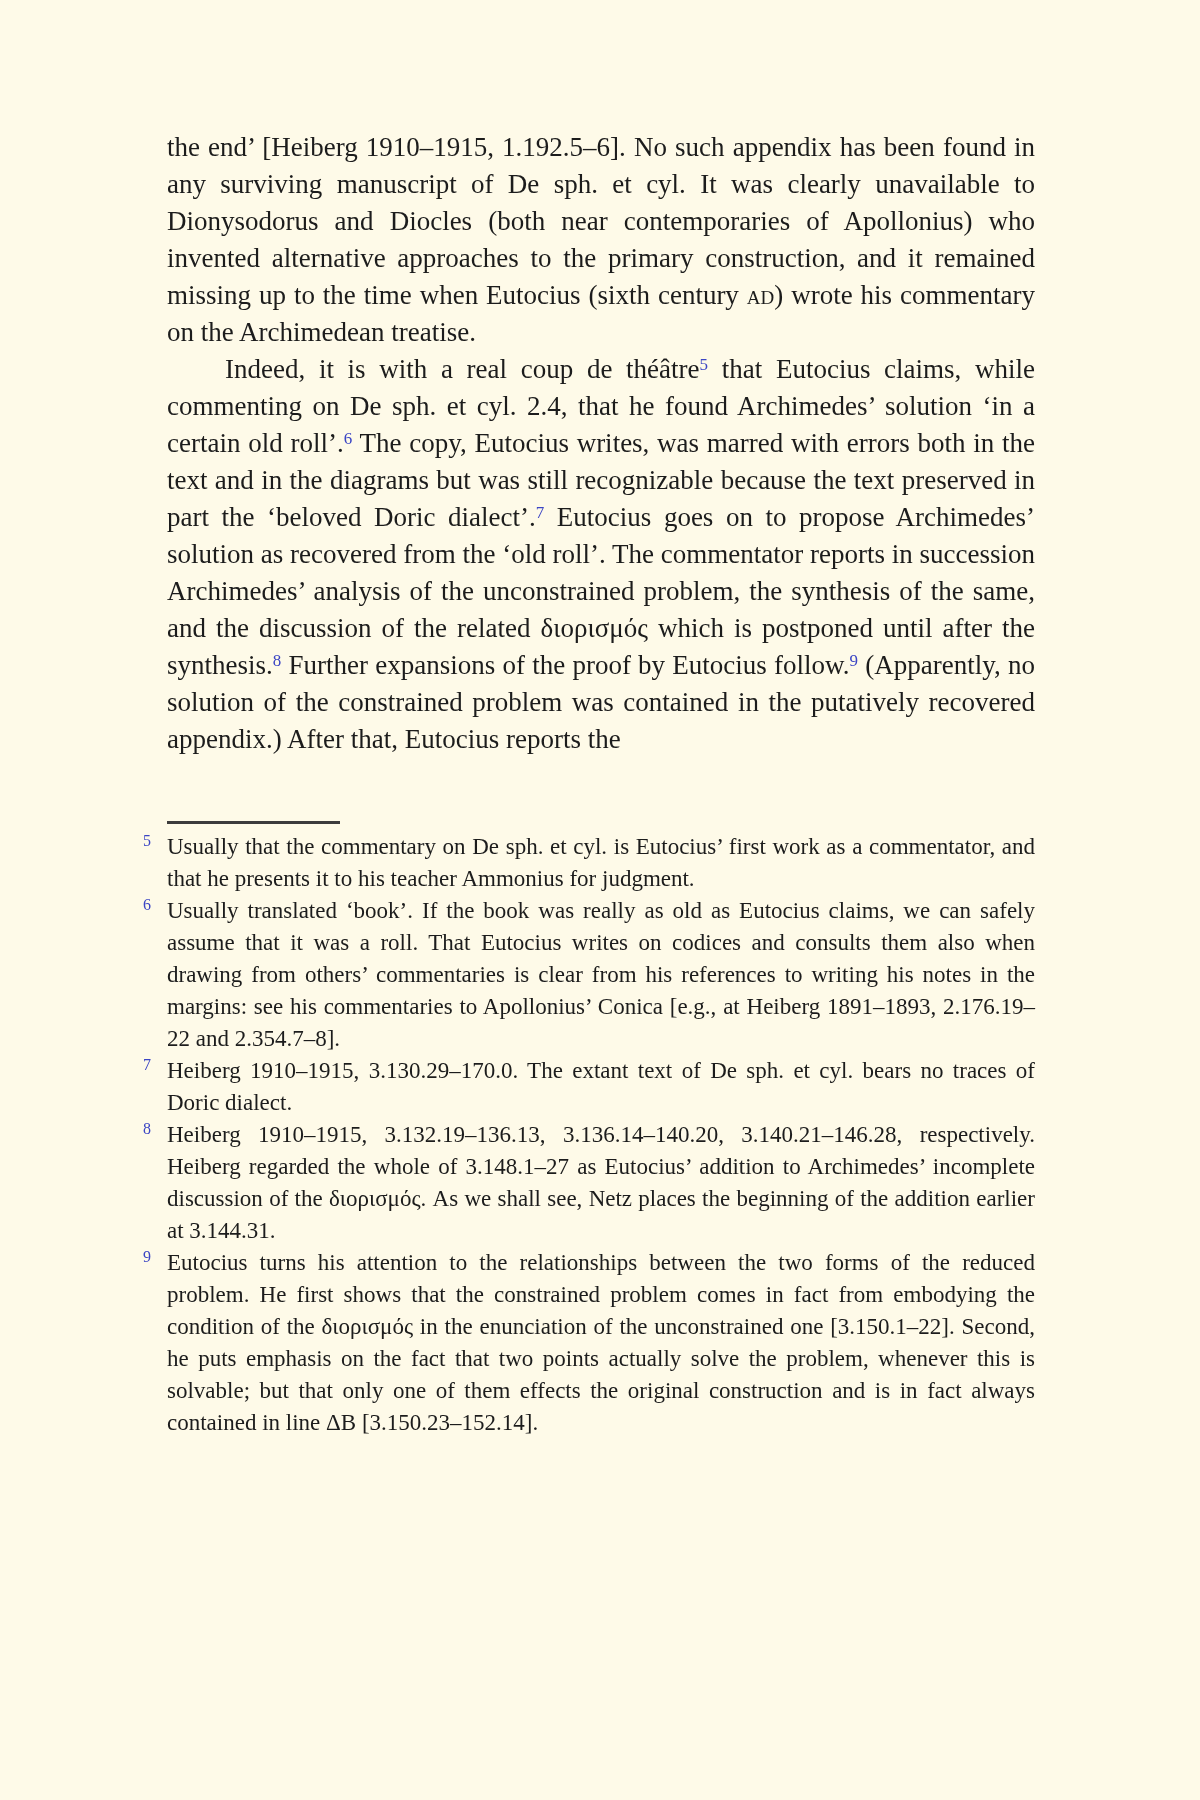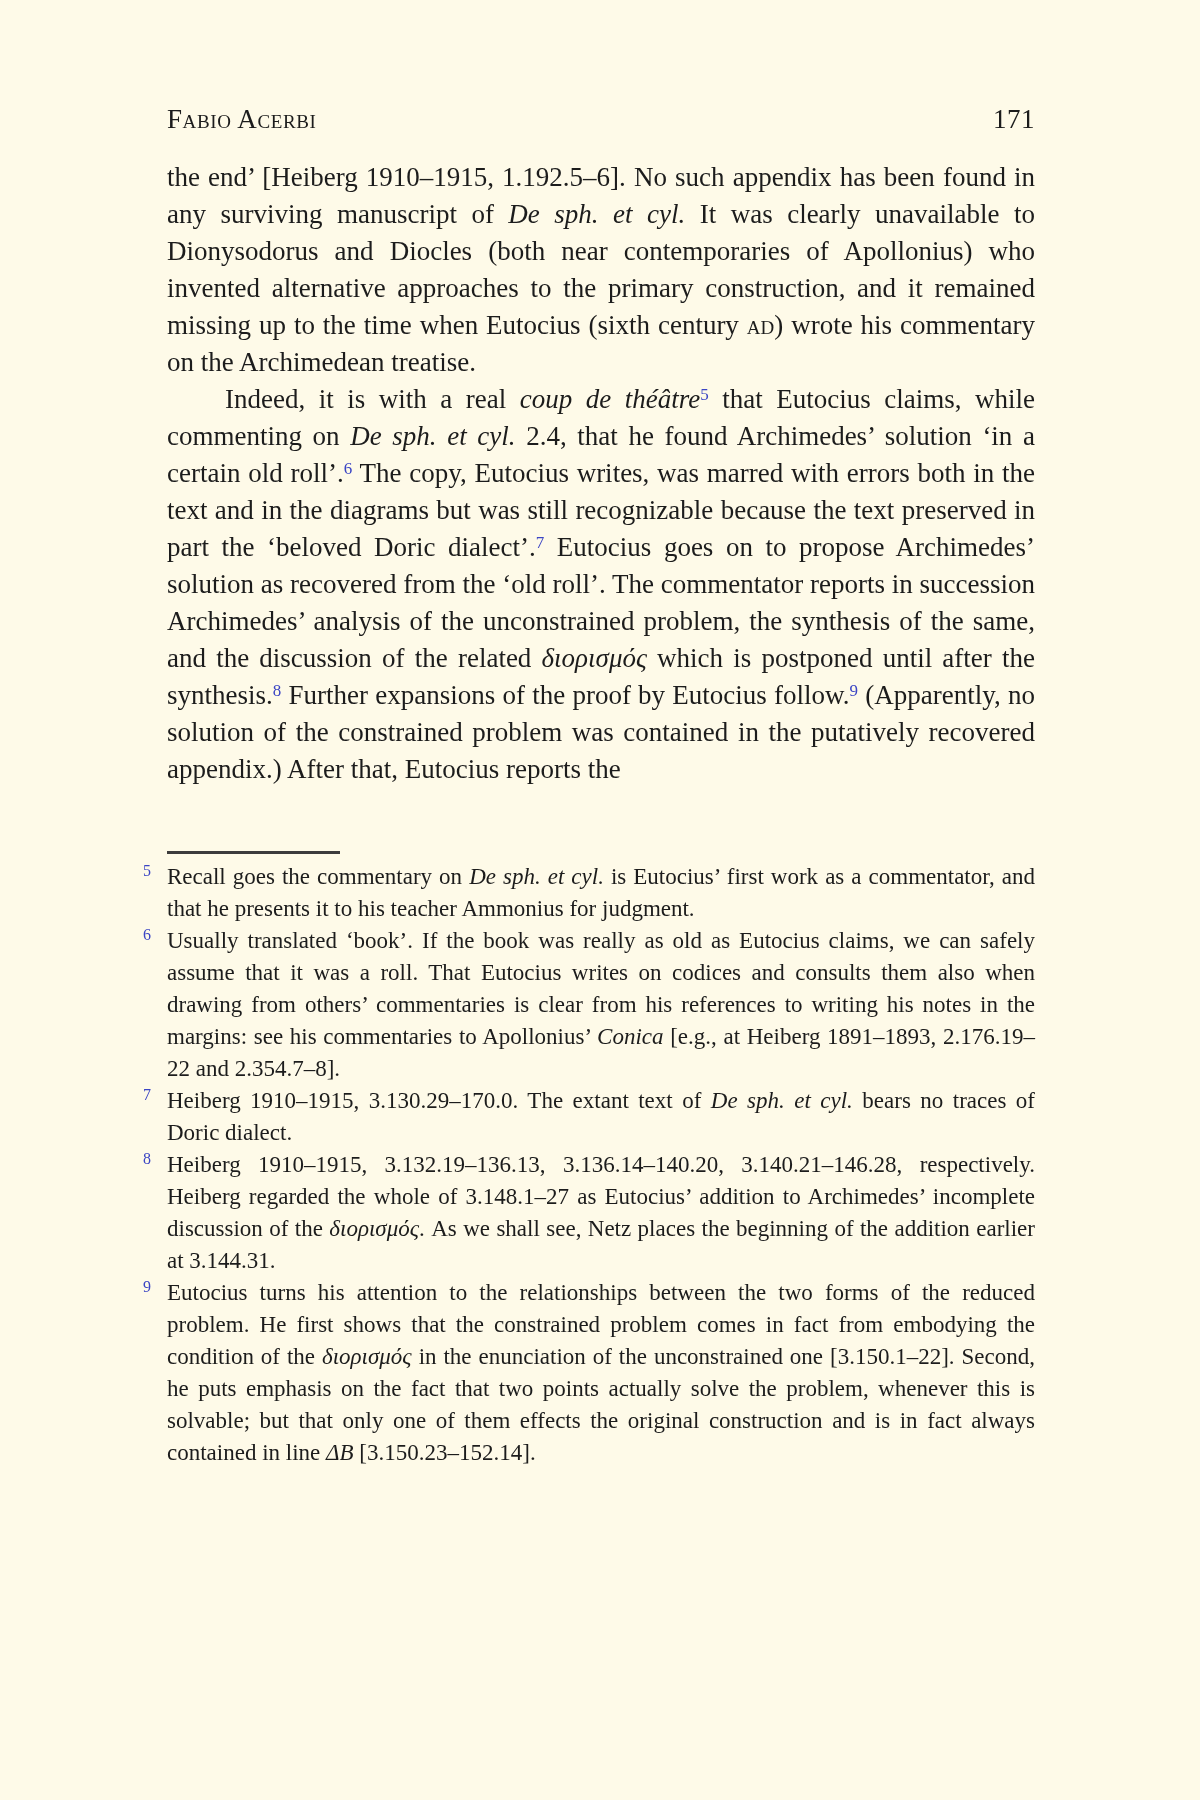--- a/index.html
+++ b/index.html
@@ -33,21 +33,21 @@
   .body-text {
     margin-top: 25px;
     font-size: 27px;
     line-height: 37px;
     text-align: justify;
     hyphens: none;
   }
   .para { margin: 0; }
   .para.indent { text-indent: 58px; }
 
-  .run-i  { font-style: italic; }
+  .run-i  { }
   .run-sc { font-variant: small-caps; margin-top: 26px; }
   .run-sup {
     position: relative;
     top: -0.5em;
     font-size: 17px;
     line-height: 0;
     color: #3b45c4;
   }
 
   .fn-rule {
@@ -72,36 +72,32 @@
     line-height: 1;
     color: #3b45c4;
   }
   .fn-text { margin: 0; }
 </style>
 </head>
 <body>
 
 <div class="page">
 
-  <div class="header">
-    <span class="author">Fabio Acerbi</span>
-    <span class="pageno">171</span>
-  </div>
 
   <div class="body-text">
     <p class="para"><span>the end’ [Heiberg 1910–1915, 1.192.5–6].  No such appendix has been found in any surviving manuscript of </span><span class="run-i">De sph. et cyl.</span><span> It was clearly unavailable to Dionysodorus and Diocles (both near contemporaries of Apollonius) who invented alternative approaches to the primary construction, and it remained missing up to the time when Eutocius (sixth century </span><span class="run-sc">ad</span><span>) wrote his commentary on the Archimedean treatise.</span></p>
     <p class="para indent"><span>Indeed, it is with a real </span><span class="run-i">coup de théâtre</span><span class="run-sup">5</span><span> that Eutocius claims, while commenting on </span><span class="run-i">De sph. et cyl.</span><span> 2.4, that he found Archimedes’ solution ‘in a certain old roll’.</span><span class="run-sup">6</span><span> The copy, Eutocius writes, was marred with errors both in the text and in the diagrams but was still recognizable because the text preserved in part the ‘beloved Doric dialect’.</span><span class="run-sup">7</span><span> Eutocius goes on to propose Archimedes’ solution as recovered from the ‘old roll’.  The commentator reports in succession Archimedes’ analysis of the unconstrained problem, the synthesis of the same, and the discussion of the related </span><span class="run-i">διορισμός</span><span> which is postponed until after the synthesis.</span><span class="run-sup">8</span><span> Further expansions of the proof by Eutocius follow.</span><span class="run-sup">9</span><span> (Apparently, no solution of the constrained problem was contained in the putatively recovered appendix.)  After that, Eutocius reports the</span></p>
   </div>
 
   <div class="fn-rule"></div>
 
   <div class="footnotes" id="footnotes">
       <div class="footnote">
         <span class="fn-num">5</span>
-        <div class="fn-text"><span>Recall goes the commentary on </span><span class="run-i">De sph. et cyl.</span><span> is Eutocius’ first work as a commentator, and that he presents it to his teacher Ammonius for judgment.</span></div>
+        <div class="fn-text"><span>Usually that the commentary on </span><span class="run-i">De sph. et cyl.</span><span> is Eutocius’ first work as a commentator, and that he presents it to his teacher Ammonius for judgment.</span></div>
       </div>
       <div class="footnote">
         <span class="fn-num">6</span>
         <div class="fn-text"><span>Usually translated ‘book’.  If the book was really as old as Eutocius claims, we can safely assume that it was a roll.  That Eutocius writes on codices and consults them also when drawing from others’ commentaries is clear from his references to writing his notes in the margins:  see his commentaries to Apollonius’ </span><span class="run-i">Conica</span><span> [e.g., at Heiberg 1891–1893, 2.176.19–22 and 2.354.7–8].</span></div>
       </div>
       <div class="footnote">
         <span class="fn-num">7</span>
         <div class="fn-text"><span>Heiberg 1910–1915, 3.130.29–170.0.  The extant text of </span><span class="run-i">De sph. et cyl.</span><span> bears no traces of Doric dialect.</span></div>
       </div>
       <div class="footnote">

